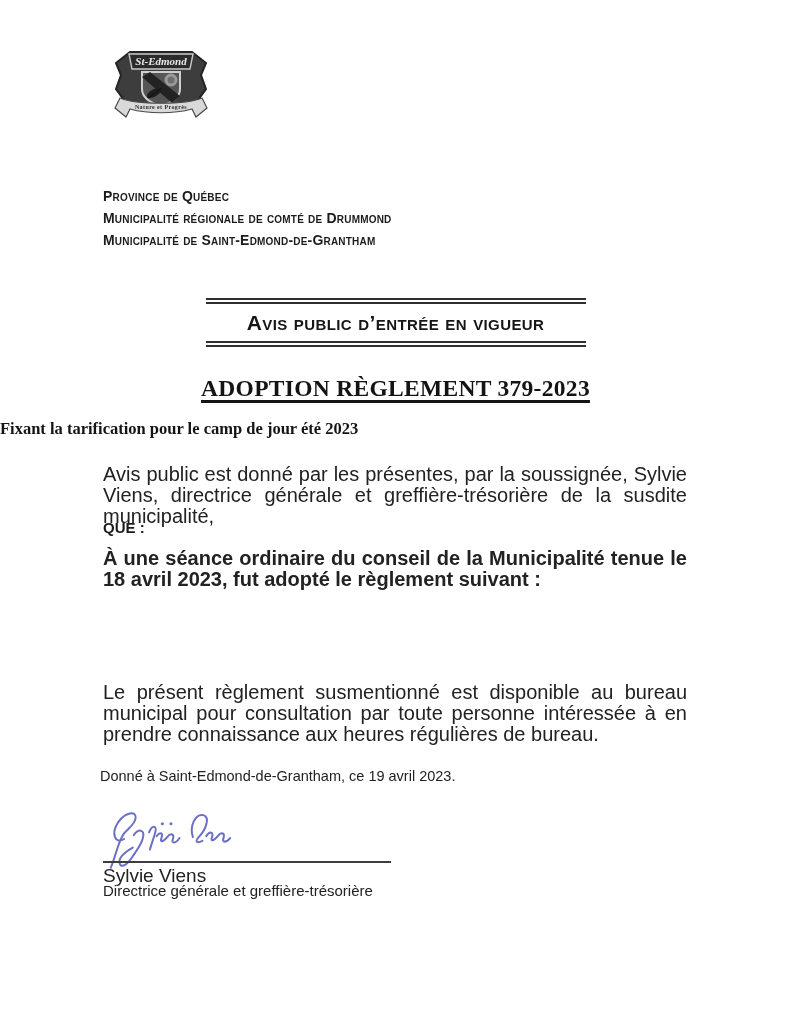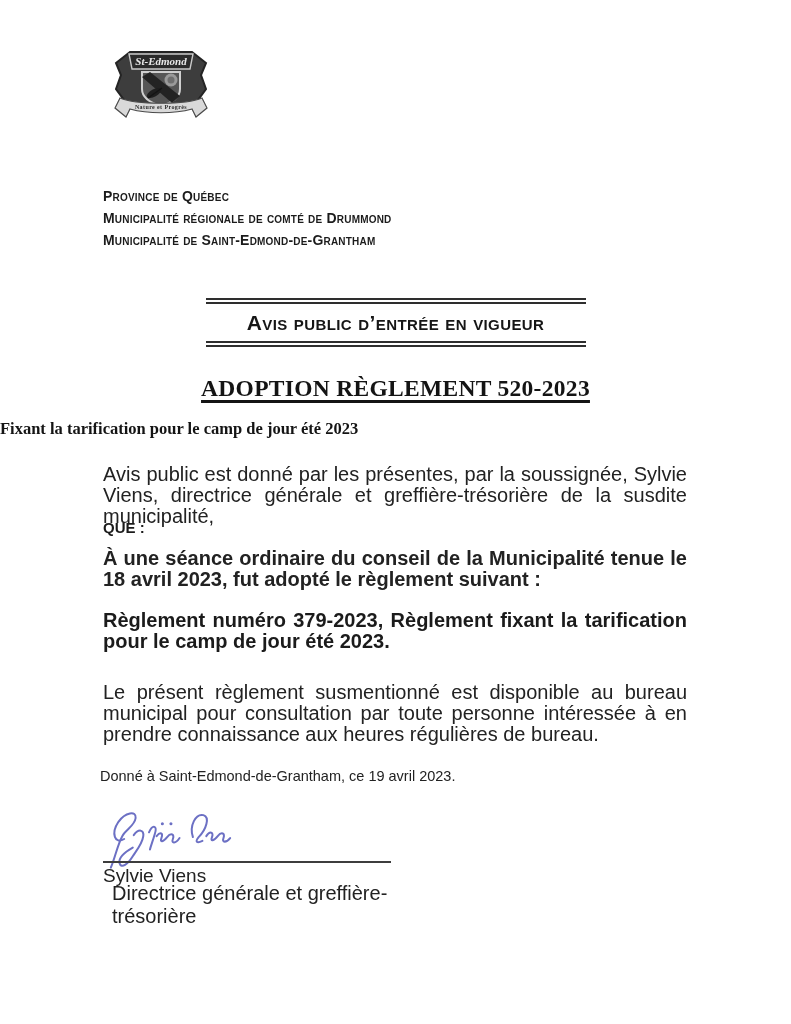--- a/index.html
+++ b/index.html
@@ -150,23 +150,23 @@
   }
   .sig-name {
     position: absolute;
     left: 0;
     top: 61px;
     font-size: 19px;
     color: #222222;
   }
   .sig-title {
     position: absolute;
-    left: 9px;
+    left: 0;
     top: 78px;
-    font-size: 20px;
+    font-size: 15px;
     color: #222222;
   }
 </style>
 </head>
 <body>
 
 <div class="page">
 
   <svg class="logo" viewBox="0 0 114 78" aria-hidden="true">
 
@@ -196,27 +196,26 @@
   </div>
 
   <div class="title-band">
     <div class="title-band-inner">
       <div class="double-rule"></div>
       <div class="notice-title">Avis public d’entrée en vigueur</div>
       <div class="double-rule"></div>
     </div>
   </div>
 
-  <div class="adoption-title">ADOPTION RÈGLEMENT 520-2023</div>
+  <div class="adoption-title">ADOPTION RÈGLEMENT 379-2023</div>
   <div class="subtitle">Fixant la tarification pour le camp de jour été 2023</div>
 
   <p class="body-par p1">Avis public est donné par les présentes, par la soussignée, Sylvie Viens, directrice générale et greffière-trésorière de la susdite municipalité,</p>
   <div class="que-label">QUE :</div>
   <p class="body-par p2">À une séance ordinaire du conseil de la Municipalité tenue le 18 avril 2023, fut adopté le règlement suivant :</p>
-  <p class="body-par p3">Règlement numéro 379-2023, Règlement fixant la tarification pour le camp de jour été 2023.</p>
   <p class="body-par p4">Le présent règlement susmentionné est disponible au bureau municipal pour consultation par toute personne intéressée à en prendre connaissance aux heures régulières de bureau.</p>
   <div class="dateline">Donné à Saint-Edmond-de-Grantham, ce 19 avril 2023.</div>
 
   <div class="signature-block">
     <svg class="sig-ink" viewBox="0 0 132 72" aria-hidden="true">
       <g fill="none" stroke-width="2.1" stroke-linecap="round" stroke-linejoin="round" stroke="#6c70c4">
 
         <path d="M18,36 C8,42 4,30 12,18 C19,8 31,6 30,14 C29,22 20,26 16,33 C11,42 9,54 4,66"></path>
 
         <path d="M28,32 C33,25 39,26 38,33 C37,41 31,48 27,54 C22,62 15,68 13,61 C12,55 20,49 27,45"></path>

